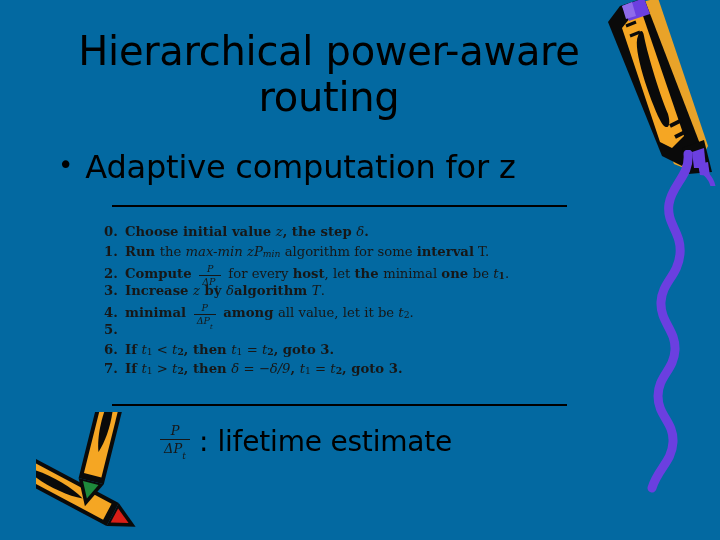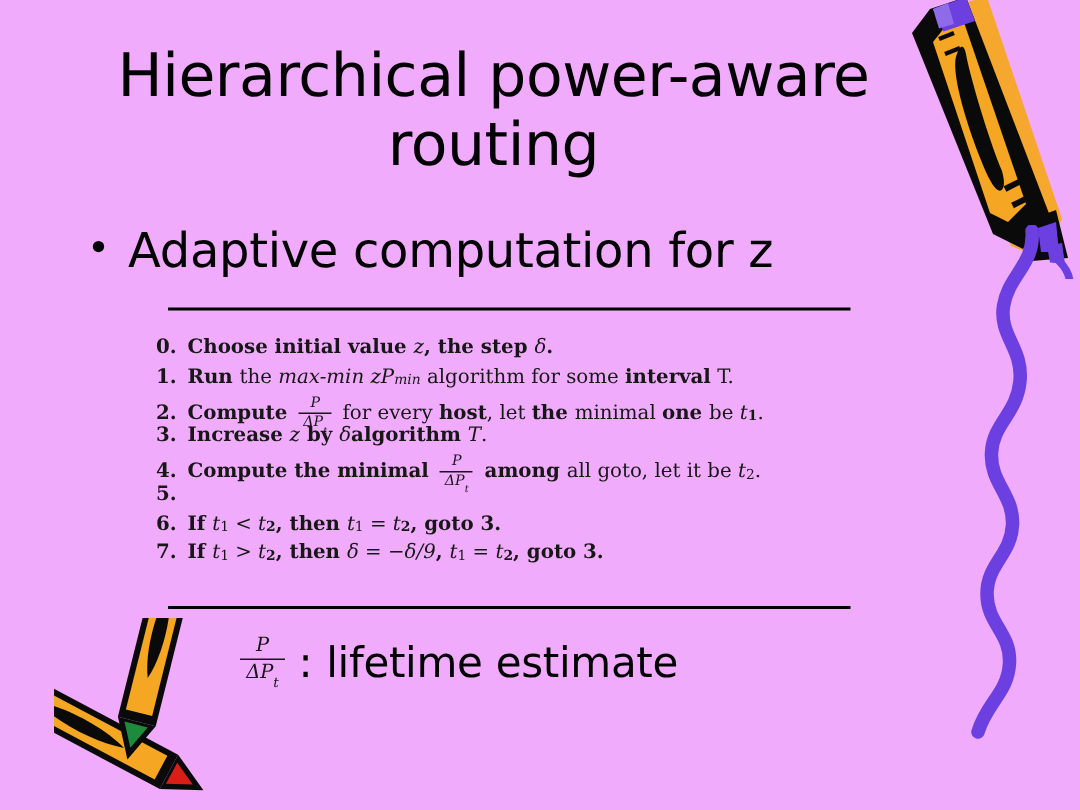--- a/index.html
+++ b/index.html
@@ -7,21 +7,21 @@
     padding: 0;
     background: #ffffff;
   }
   body {
     font-family: "DejaVu Sans", sans-serif;
   }
   #slide {
     position: relative;
     width: 720px;
     height: 540px;
-    background: #f0abfc;
+    background: #0369a1;
     overflow: hidden;
   }
 
   
   #slide-title {
     position: absolute;
     left: 56px;
     top: 28px;
     width: 546px;
     text-align: center;
@@ -85,21 +85,21 @@
     white-space: nowrap;
     height: 19.6px;
   }
   .algo-num {
     width: 21px;
     flex: 0 0 21px;
     text-align: left;
   }
   .algo-body {
     display: flex;
-    align-items: flex-end;
+    align-items: center;
   }
   .algo-body > span { white-space: pre; }
   .bold { font-weight: bold; }
   .mathit {
     font-style: italic;
     font-family: "DejaVu Serif", serif;
   }
   .sub {
     font-size: 0.7em;
     vertical-align: sub;
@@ -243,25 +243,24 @@
           <span class="bold"> by </span>
           <span class="mathit">δ</span>
           <span class="bold">algorithm </span>
           <span class="mathit">T</span>
           <span>.</span>
         </span>
       </div>
       <div class="algo-line">
         <span class="algo-num bold">4.</span>
         <span class="algo-body">
-          <span class="bold">Compute the </span>
           <span class="bold">minimal </span>
           <span class="frac"><span class="num">P</span><span class="bar"></span><span class="den">ΔP<span class="sub">t</span></span></span>
           <span class="bold"> among </span>
-          <span>all goto</span>
+          <span>all value</span>
           <span>, let it be </span>
           <span class="mathit">t</span>
           <span class="sub">2</span>
           <span>.</span>
         </span>
       </div>
       <div class="algo-line">
         <span class="algo-num bold">5.</span>
       </div>
       <div class="algo-line">

